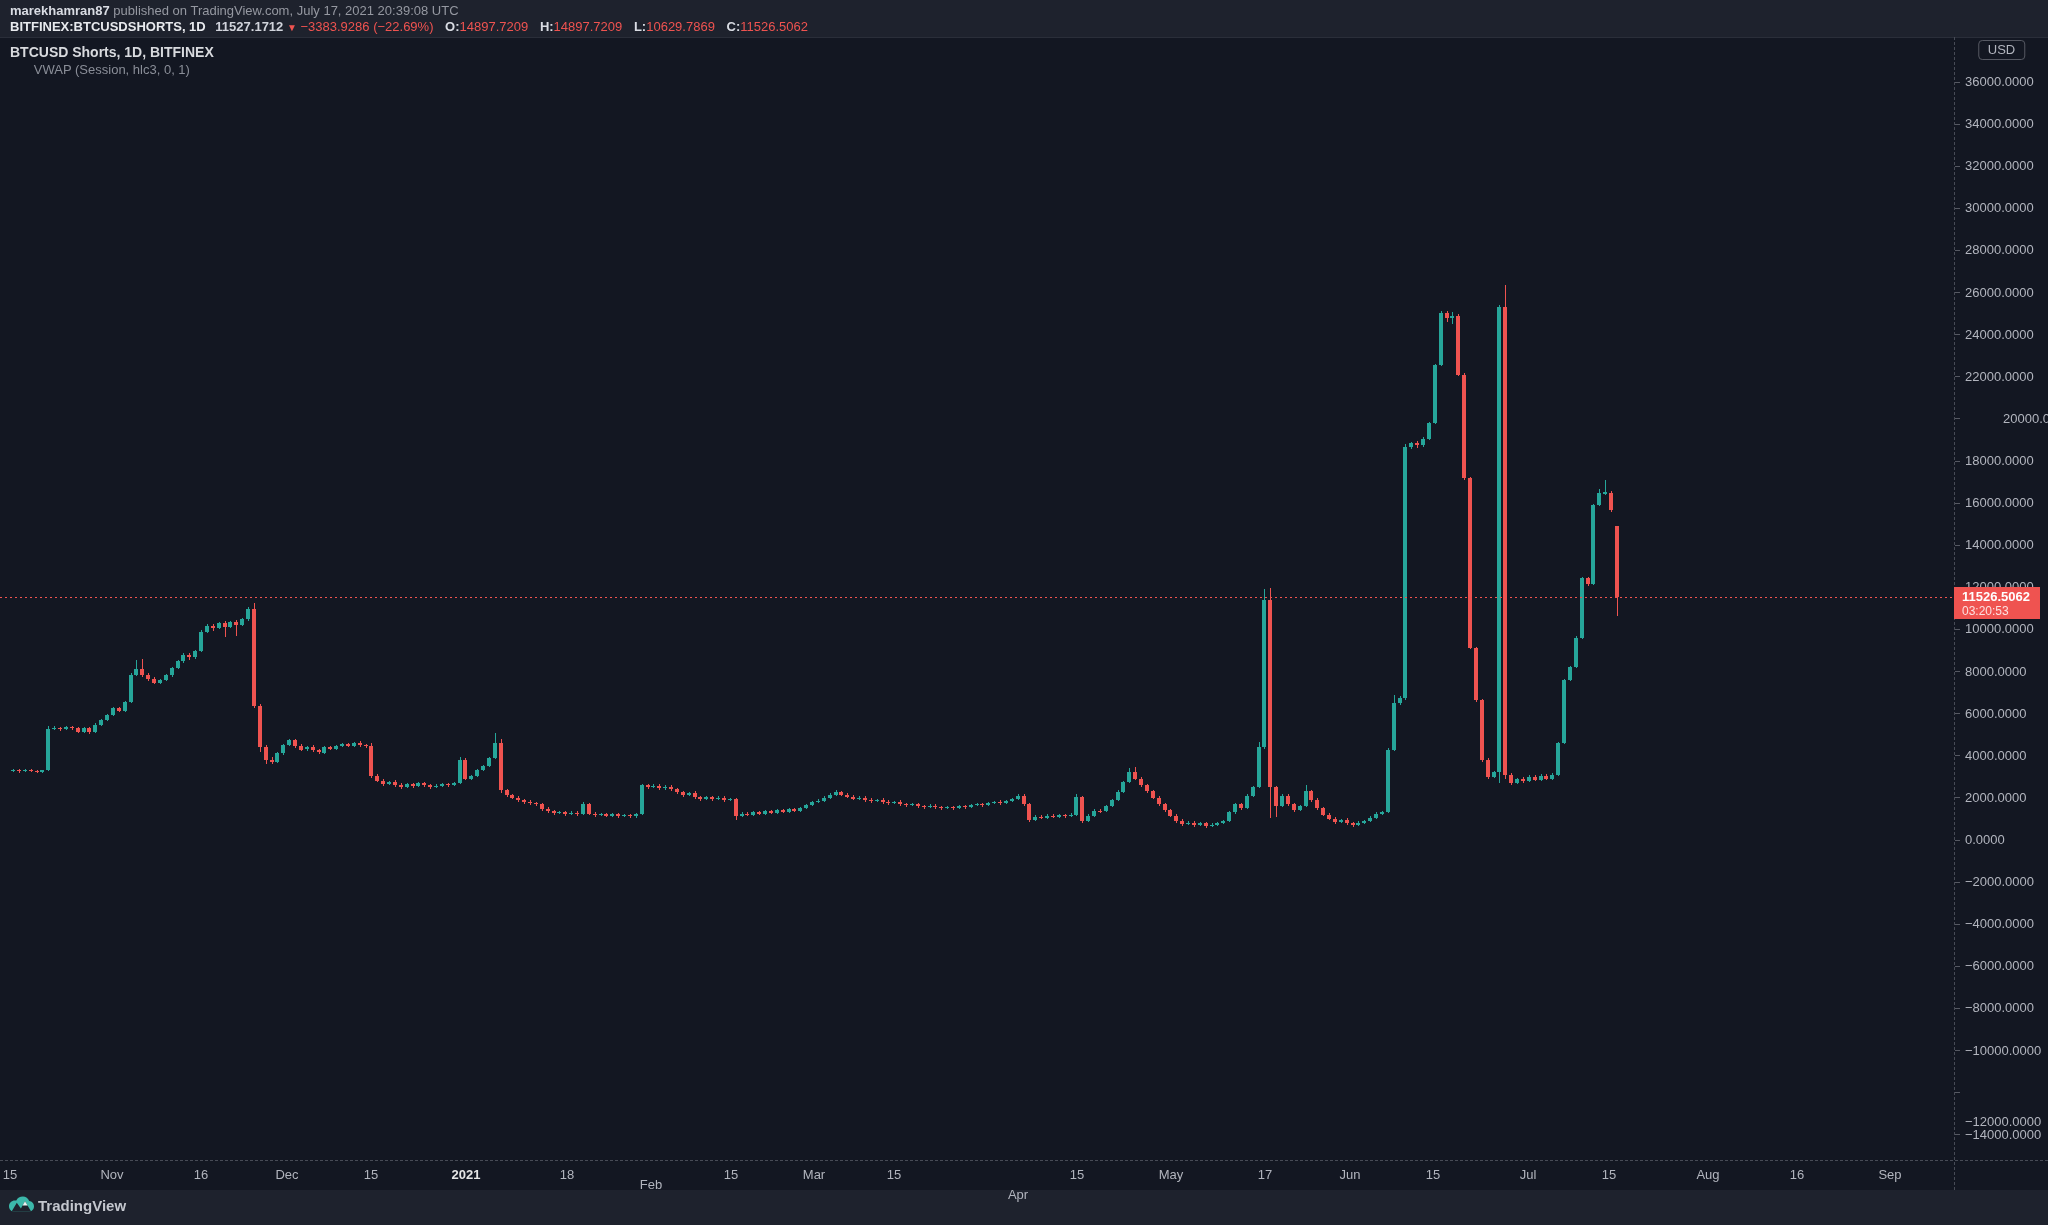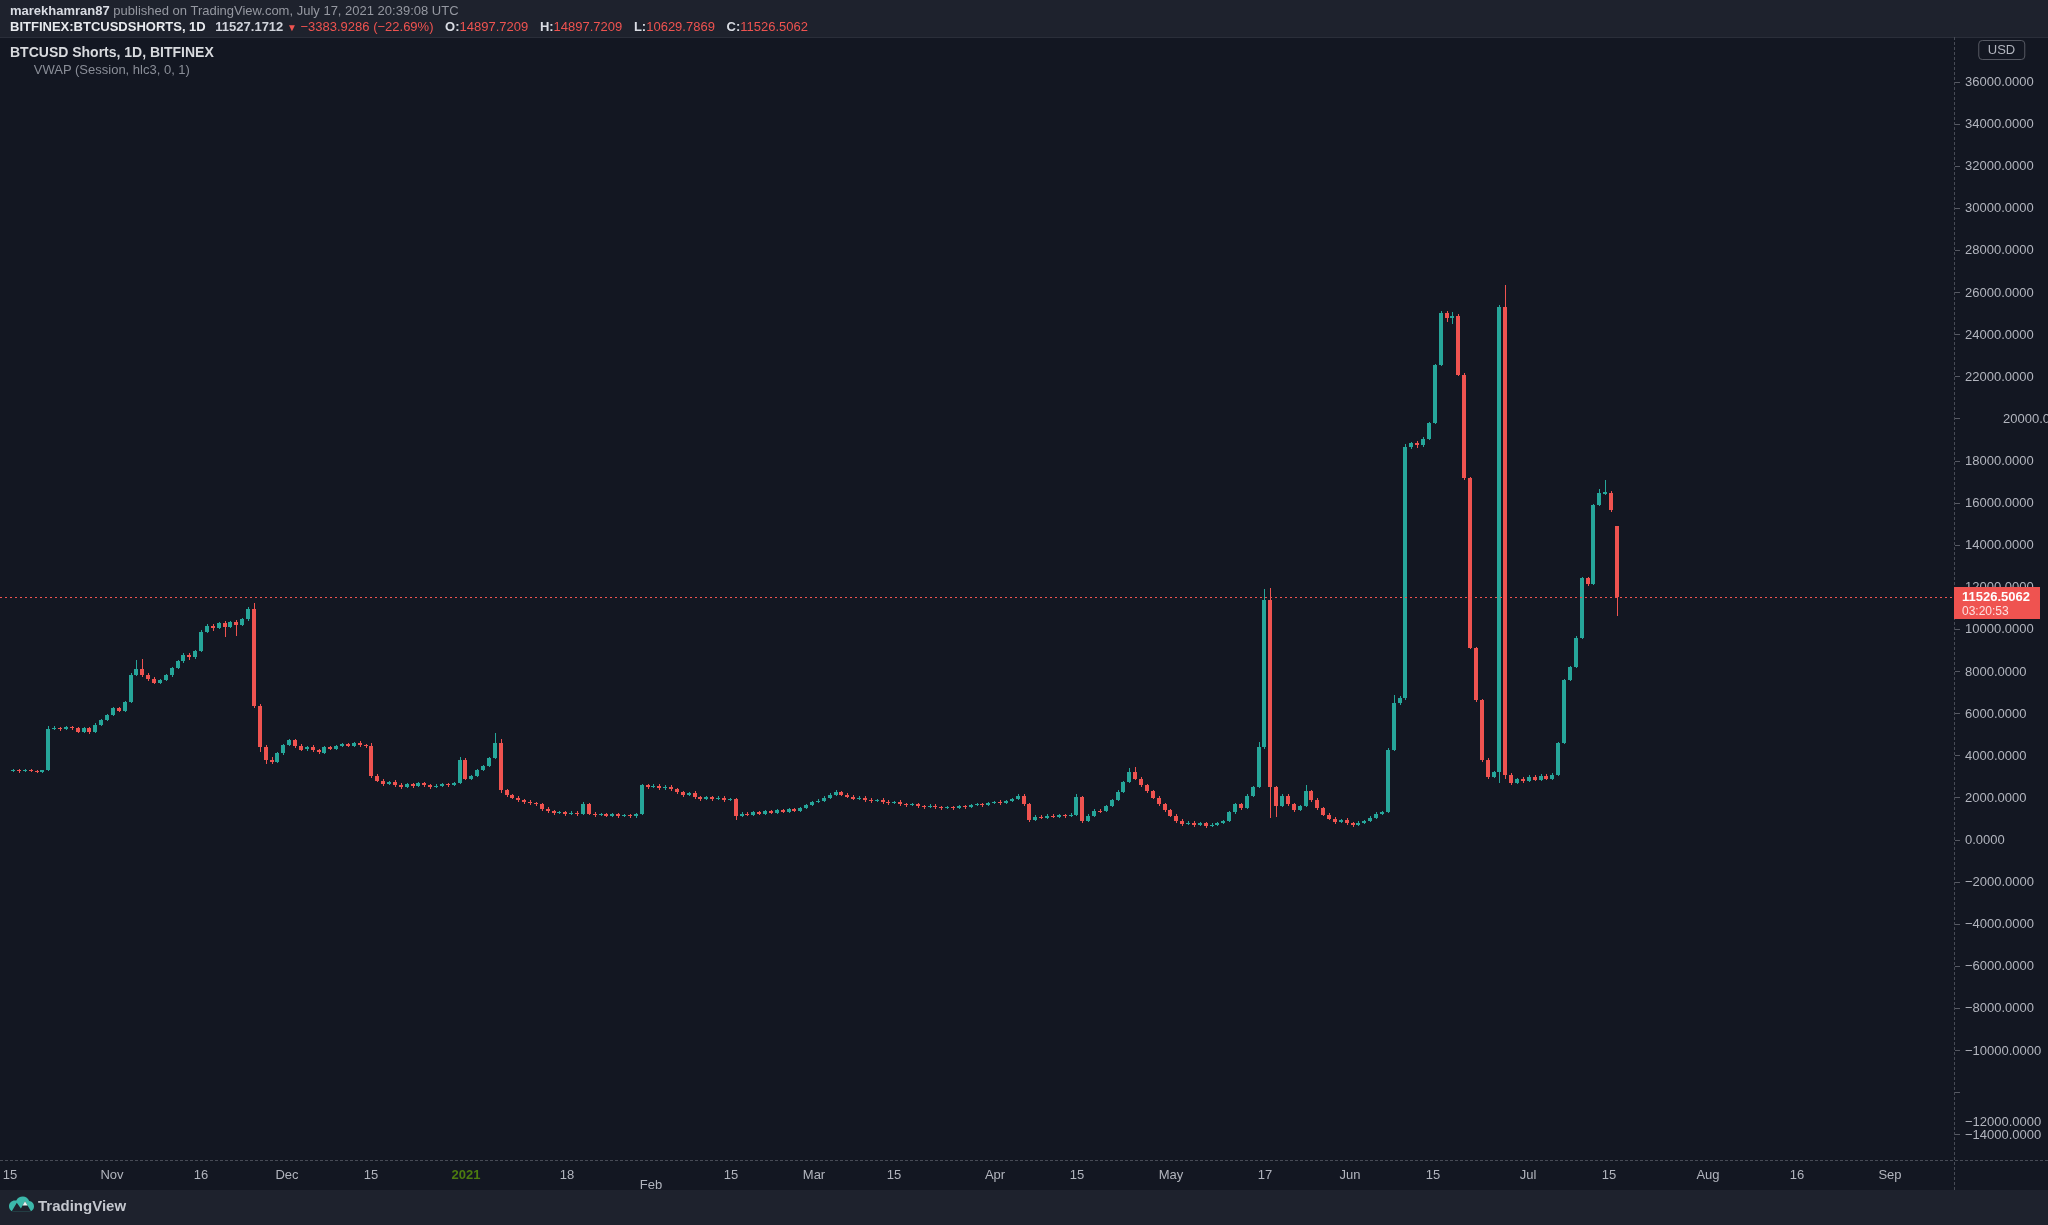--- a/index.html
+++ b/index.html
@@ -28,21 +28,21 @@
   #usd-btn{position:absolute;left:50%;transform:translateX(-50%);top:40px;
            border:1px solid #565963;border-radius:4px;color:#b2b5be;font-size:13px;
            padding:1px 9px 2px 9px;background:transparent;line-height:15px;}
   #price-flag{position:absolute;left:-1px;width:86px;height:32px;background:#ef5350;z-index:6;
               color:#fff;padding-left:8px;box-sizing:border-box;}
   #price-flag .pv{font-size:13px;font-weight:700;line-height:17px;padding-top:1px;}
   #price-flag .cd{font-size:12px;line-height:13px;color:rgba(255,255,255,.82);}
   
   #time-axis{left:0;top:1160px;width:2048px;height:30px;border-top:1px dashed #474b56;z-index:3;}
   .tlabel{position:absolute;top:6px;transform:translateX(-50%);font-size:13px;color:#b2b5be;white-space:nowrap;}
-  .tlabel.major{color:#4d7c0f;font-weight:600;}
+  .tlabel.major{color:#e5e5e5;font-weight:600;}
   
   #footer{left:0;top:1190px;width:2048px;height:35px;background:#1e222d;}
   #brand{left:38px;top:1197px;font-size:15px;font-weight:700;color:#c4c7ce;}
   #logo{left:8px;top:1196px;}
 </style>
 </head>
 <body>
 
 <div id="header" class="abs">
   <div id="hline1" class="abs"><b>marekhamran87</b><span> published on TradingView.com, July 17, 2021 20:39:08 UTC</span></div>
@@ -683,21 +683,21 @@
     <div class="tlabel" style="left: 112px;">Nov</div>
     <div class="tlabel" style="left: 201px;">16</div>
     <div class="tlabel" style="left: 287px;">Dec</div>
     <div class="tlabel" style="left: 371px;">15</div>
     <div class="tlabel major" style="left: 466px;">2021</div>
     <div class="tlabel" style="left: 567px;">18</div>
     <div class="tlabel" style="left: 651px; margin-top: 10px;">Feb</div>
     <div class="tlabel" style="left: 731px;">15</div>
     <div class="tlabel" style="left: 814px;">Mar</div>
     <div class="tlabel" style="left: 894px;">15</div>
-    <div class="tlabel" style="left: 995px;">Apr</div>
+    <div class="tlabel" style="left: 1018px; margin-top: 20px;">Apr</div>
     <div class="tlabel" style="left: 1077px;">15</div>
     <div class="tlabel" style="left: 1171px;">May</div>
     <div class="tlabel" style="left: 1265px;">17</div>
     <div class="tlabel" style="left: 1350px;">Jun</div>
     <div class="tlabel" style="left: 1433px;">15</div>
     <div class="tlabel" style="left: 1528px;">Jul</div>
     <div class="tlabel" style="left: 1609px;">15</div>
     <div class="tlabel" style="left: 1708px;">Aug</div>
     <div class="tlabel" style="left: 1797px;">16</div>
     <div class="tlabel" style="left: 1890px;">Sep</div>

